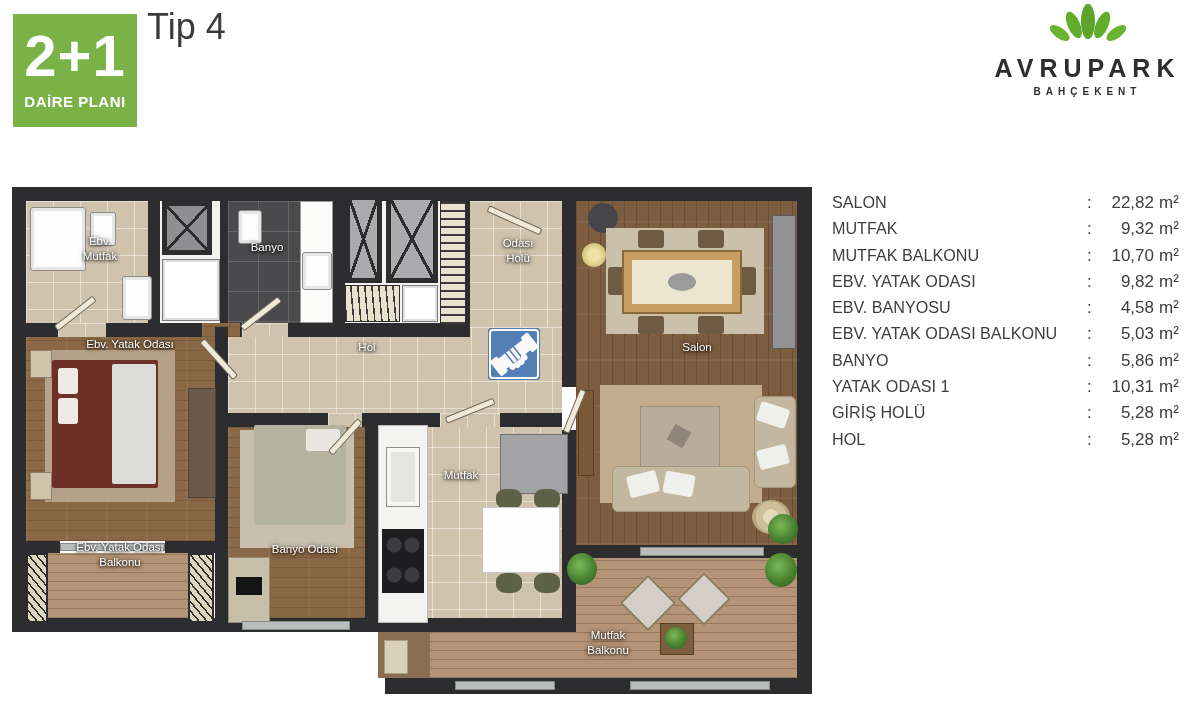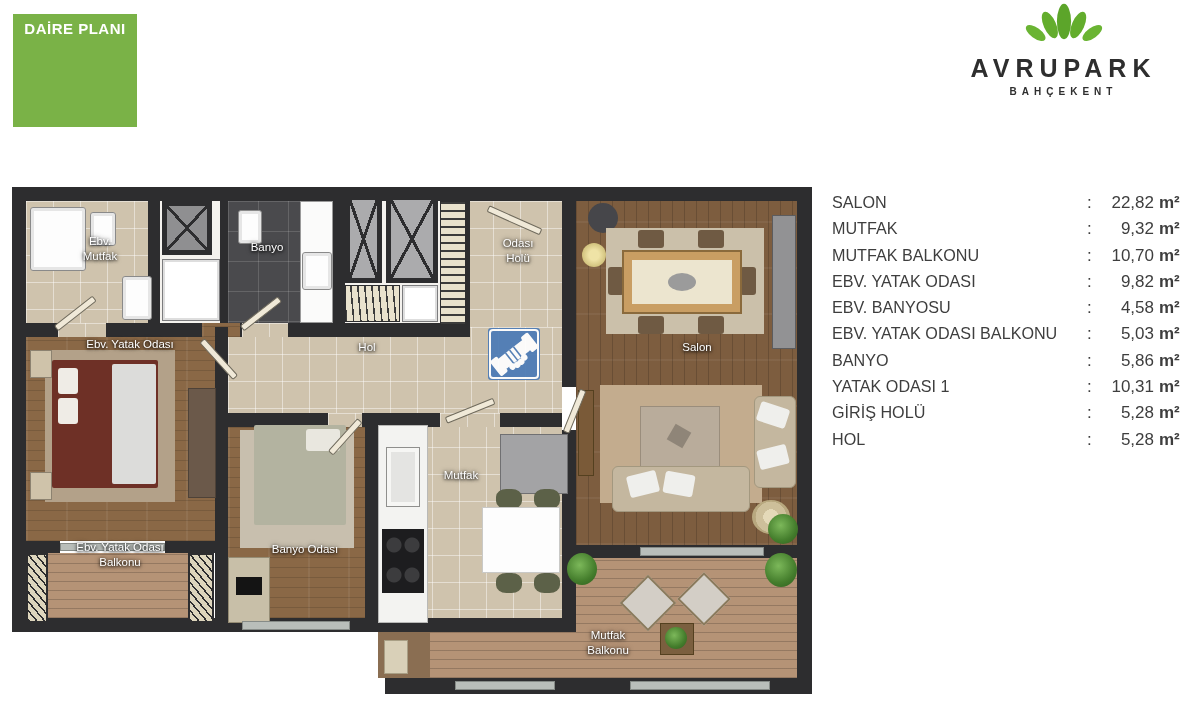--- a/index.html
+++ b/index.html
@@ -7,30 +7,30 @@
        font-family:"Liberation Sans", sans-serif;color:#3b3b3b;}
   .abs{position:absolute;}
   
   .badge{left:13px;top:14px;width:124px;height:113px;background:#7ab247;text-align:center;}
   .badge-big{display:block;color:#fff;font-size:58px;font-weight:bold;line-height:1.05;margin-top:12px;letter-spacing:1px;}
   .badge-small{display:block;color:#fff;font-size:15px;font-weight:bold;letter-spacing:.5px;margin-top:6px;}
   .title-block{left:147px;top:6px;}
   .t-blok{font-size:44px;font-weight:bold;color:#6faf3f;line-height:1.0;}
   .t-tip{font-size:36px;color:#3b3b3b;line-height:1.15;}
   .t-brut{font-size:20px;font-weight:bold;color:#3b3b3b;margin-top:4px;}
-  .brand{left:956px;top:2px;width:215px;text-align:center;}
+  .brand{left:980px;top:2px;width:215px;text-align:center;}
   .brand-name{font-size:25px;font-weight:600;letter-spacing:6px;color:#2e2e2e;margin-top:2px;}
   .brand-sub{font-size:10px;font-weight:bold;letter-spacing:5px;color:#2e2e2e;margin-top:3px;}
   
   .legend{left:832px;top:190px;width:345px;}
   .lg-row{position:relative;height:26.3px;font-size:17px;color:#3e3e3e;}
   .lg-label{position:absolute;left:0;top:3px;white-space:nowrap;transform:scaleX(.95);transform-origin:left center;}
   .lg-colon{position:absolute;left:255px;top:3px;}
   .lg-val{position:absolute;left:262px;top:3px;width:60px;text-align:right;}
-  .lg-unit{position:absolute;left:327px;top:3px;font-weight:bold;}
+  .lg-unit{position:absolute;left:327px;top:3px;}
   
   .plan{left:10px;top:185px;width:802px;height:512px;}
   .wall{background:#2d2d2f;}
   .tile{background-color:#cfc3ad;background-image:linear-gradient(rgba(255,255,255,.45) 1px,transparent 1px),linear-gradient(90deg,rgba(255,255,255,.45) 1px,transparent 1px);background-size:27px 27px;}
   .tileD{background-color:#4a4a4d;background-image:linear-gradient(rgba(255,255,255,.14) 1px,transparent 1px),linear-gradient(90deg,rgba(255,255,255,.14) 1px,transparent 1px);background-size:30px 30px;}
   .wood{background-color:#8a6846;background-image:repeating-linear-gradient(0deg,rgba(0,0,0,.13) 0 1px,transparent 1px 10px),repeating-linear-gradient(90deg,rgba(255,255,255,.06) 0 2px,transparent 2px 40px);}
   .woodS{background-color:#7d5d3f;background-image:repeating-linear-gradient(90deg,rgba(0,0,0,.16) 0 1px,transparent 1px 12px),repeating-linear-gradient(0deg,rgba(255,255,255,.05) 0 2px,transparent 2px 46px);}
   .deck{background-color:#b59376;background-image:repeating-linear-gradient(0deg,rgba(0,0,0,.18) 0 1px,transparent 1px 9px);}
   .brownroom{background:#8a6e52;}
   .rail{background-color:#ddd5bc;border:2px solid #2d2d2f;background-image:repeating-linear-gradient(50deg,#2d2d2f 0 1.5px,transparent 1.5px 6px);box-sizing:border-box;}
@@ -48,23 +48,25 @@
   .plant{border-radius:50%;background:radial-gradient(circle at 42% 38%,#7cb85a,#447d2c 60%,#2f6120 95%);z-index:8;}
   .rug{z-index:2;}
   .furn{z-index:4;}
   .wm-box{left:478px;top:143px;width:52px;height:52px;background:#4b7ab6;border-radius:3px;z-index:24;opacity:.93;}
   .wm-text{left:536px;top:146px;font-size:47px;font-weight:bold;letter-spacing:2px;color:rgba(62,106,170,.60);z-index:25;}
 </style>
 </head>
 <body>
 
 <div class="abs badge">
+  <span class="badge-big">2+1</span>
   <span class="badge-small">DAİRE PLANI</span>
 </div>
 <div class="abs title-block">
+  <div class="t-tip">Tip 4</div>
 </div>
 <div class="abs brand">
   <svg width="110" height="46" viewBox="0 0 120 52">
     <ellipse cx="60" cy="22" rx="8" ry="20" fill="#5ca52a"></ellipse>
     <ellipse cx="44" cy="26" rx="7" ry="16" transform="rotate(-24 44 26)" fill="#63ad2d"></ellipse>
     <ellipse cx="76" cy="26" rx="7" ry="16" transform="rotate(24 76 26)" fill="#63ad2d"></ellipse>
     <ellipse cx="28" cy="35" rx="6" ry="13" transform="rotate(-54 28 35)" fill="#6ab433"></ellipse>
     <ellipse cx="92" cy="35" rx="6" ry="13" transform="rotate(54 92 35)" fill="#6ab433"></ellipse>
   </svg>
   <div class="brand-name">AVRUPARK</div>

